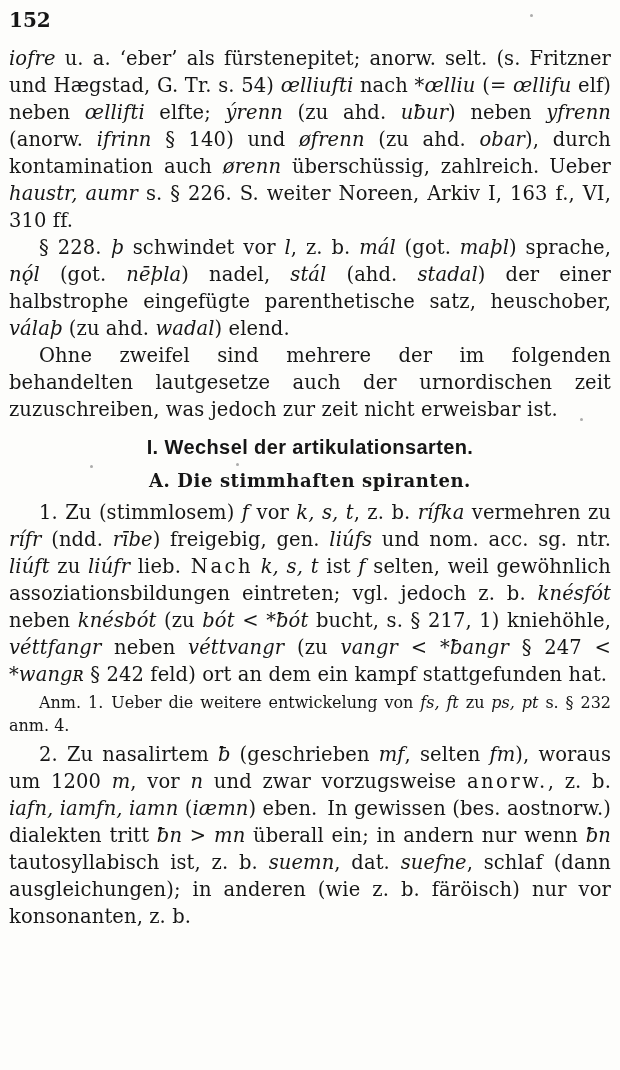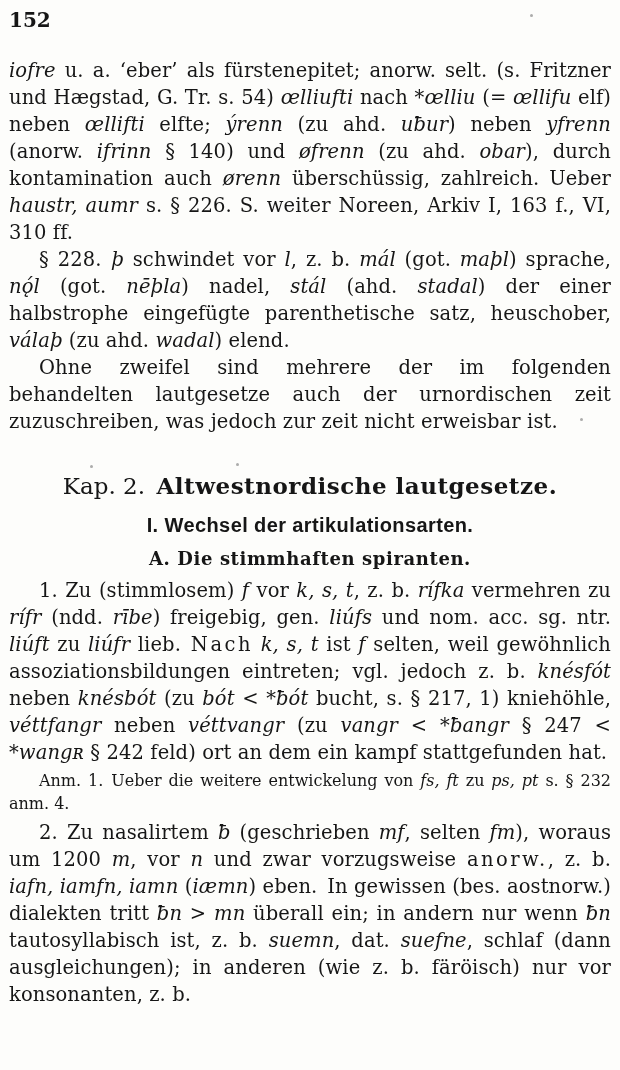--- a/index.html
+++ b/index.html
@@ -18,21 +18,21 @@
     overflow: hidden;
   }
   
   .it { font-style: italic; }
   .bd { font-weight: bold; }
   .sp { letter-spacing: 2.5px; }
 
   .header {
     display: flex;
     align-items: baseline;
-    margin-bottom: 25px;
+    margin-bottom: 13px;
   }
   .pageno {
     font-weight: bold;
     font-size: 20px;
     margin-right: 20px;
   }
   .running-title {
     font-size: 16.5px;
     letter-spacing: 0.2px;
   }
@@ -99,21 +99,20 @@
     <span class="pageno">152</span>
   </div>
 
   <div class="body-para"><span class="it">iofre</span><span> u. a. ‘eber’ als fürstenepitet; anorw. selt. (s. Fritzner und Hægstad, G. Tr. s. 54) </span><span class="it">œlliufti</span><span> nach *</span><span class="it">œlliu</span><span> (= </span><span class="it">œllifu</span><span> elf) neben </span><span class="it">œllifti</span><span> elfte; </span><span class="it">ýrenn</span><span> (zu ahd. </span><span class="it">uƀur</span><span>) neben </span><span class="it">yfrenn</span><span> (anorw. </span><span class="it">ifrinn</span><span> § 140) und </span><span class="it">øfrenn</span><span> (zu ahd. </span><span class="it">obar</span><span>), durch kontamination auch </span><span class="it">ørenn</span><span> überschüssig, zahlreich. Ueber </span><span class="it">haustr, aumr</span><span> s. § 226. S. weiter Noreen, Arkiv I, 163 f., VI, 310 ff.</span></div>
 
   <div class="body-para indent mt6"><span>§ 228. </span><span class="it">þ</span><span> schwindet vor </span><span class="it">l</span><span>, z. b. </span><span class="it">mál</span><span> (got. </span><span class="it">maþl</span><span>) sprache, </span><span class="it">nǫ́l</span><span> (got. </span><span class="it">nēþla</span><span>) nadel, </span><span class="it">stál</span><span> (ahd. </span><span class="it">stadal</span><span>) der einer halbstrophe eingefügte parenthetische satz, heuschober, </span><span class="it">válaþ</span><span> (zu ahd. </span><span class="it">wadal</span><span>) elend.</span></div>
 
 
   <div class="body-para indent mt6"><span>Ohne zweifel sind mehrere der im folgenden behandelten lautgesetze auch der urnordischen zeit zuzuschreiben, was jedoch zur zeit nicht erweisbar ist.</span></div>
 
-  <div class="h-kap"><span>Kap. 2. </span><span class="bd">Altwestnordische lautgesetze.</span></div>
 
   <div class="h-wechsel"><span>I. Wechsel der artikulationsarten.</span></div>
 
   <div class="h-spiranten"><span>A. Die stimmhaften spiranten.</span></div>
 
 
   <div class="body-para indent"><span>1. Zu (stimmlosem) </span><span class="it">f</span><span> vor </span><span class="it">k, s, t</span><span>, z. b. </span><span class="it">rífka</span><span> vermehren zu </span><span class="it">rífr</span><span> (ndd. </span><span class="it">rībe</span><span>) freigebig, gen. </span><span class="it">liúfs</span><span> und nom. acc. sg. ntr. </span><span class="it">liúft</span><span> zu </span><span class="it">liúfr</span><span> lieb. </span><span class="sp">Nach</span><span> </span><span class="it">k, s, t</span><span> ist </span><span class="it">f</span><span> selten, weil gewöhnlich assoziationsbildungen eintreten; vgl. jedoch z. b. </span><span class="it">knésfót</span><span> neben </span><span class="it">knésbót</span><span> (zu </span><span class="it">bót</span><span> &lt; *</span><span class="it">ƀót</span><span> bucht, s. § 217, 1) kniehöhle, </span><span class="it">véttfangr</span><span> neben </span><span class="it">véttvangr</span><span> (zu </span><span class="it">vangr</span><span> &lt; *</span><span class="it">ƀangr</span><span> § 247 &lt; *</span><span class="it">wangʀ</span><span> § 242 feld) ort an dem ein kampf stattgefunden hat.</span></div>
 
   <div class="small-para"><span>Anm. 1. Ueber die weitere entwickelung von </span><span class="it">fs, ft</span><span> zu </span><span class="it">ps, pt</span><span> s. § 232 anm. 4.</span></div>
 

